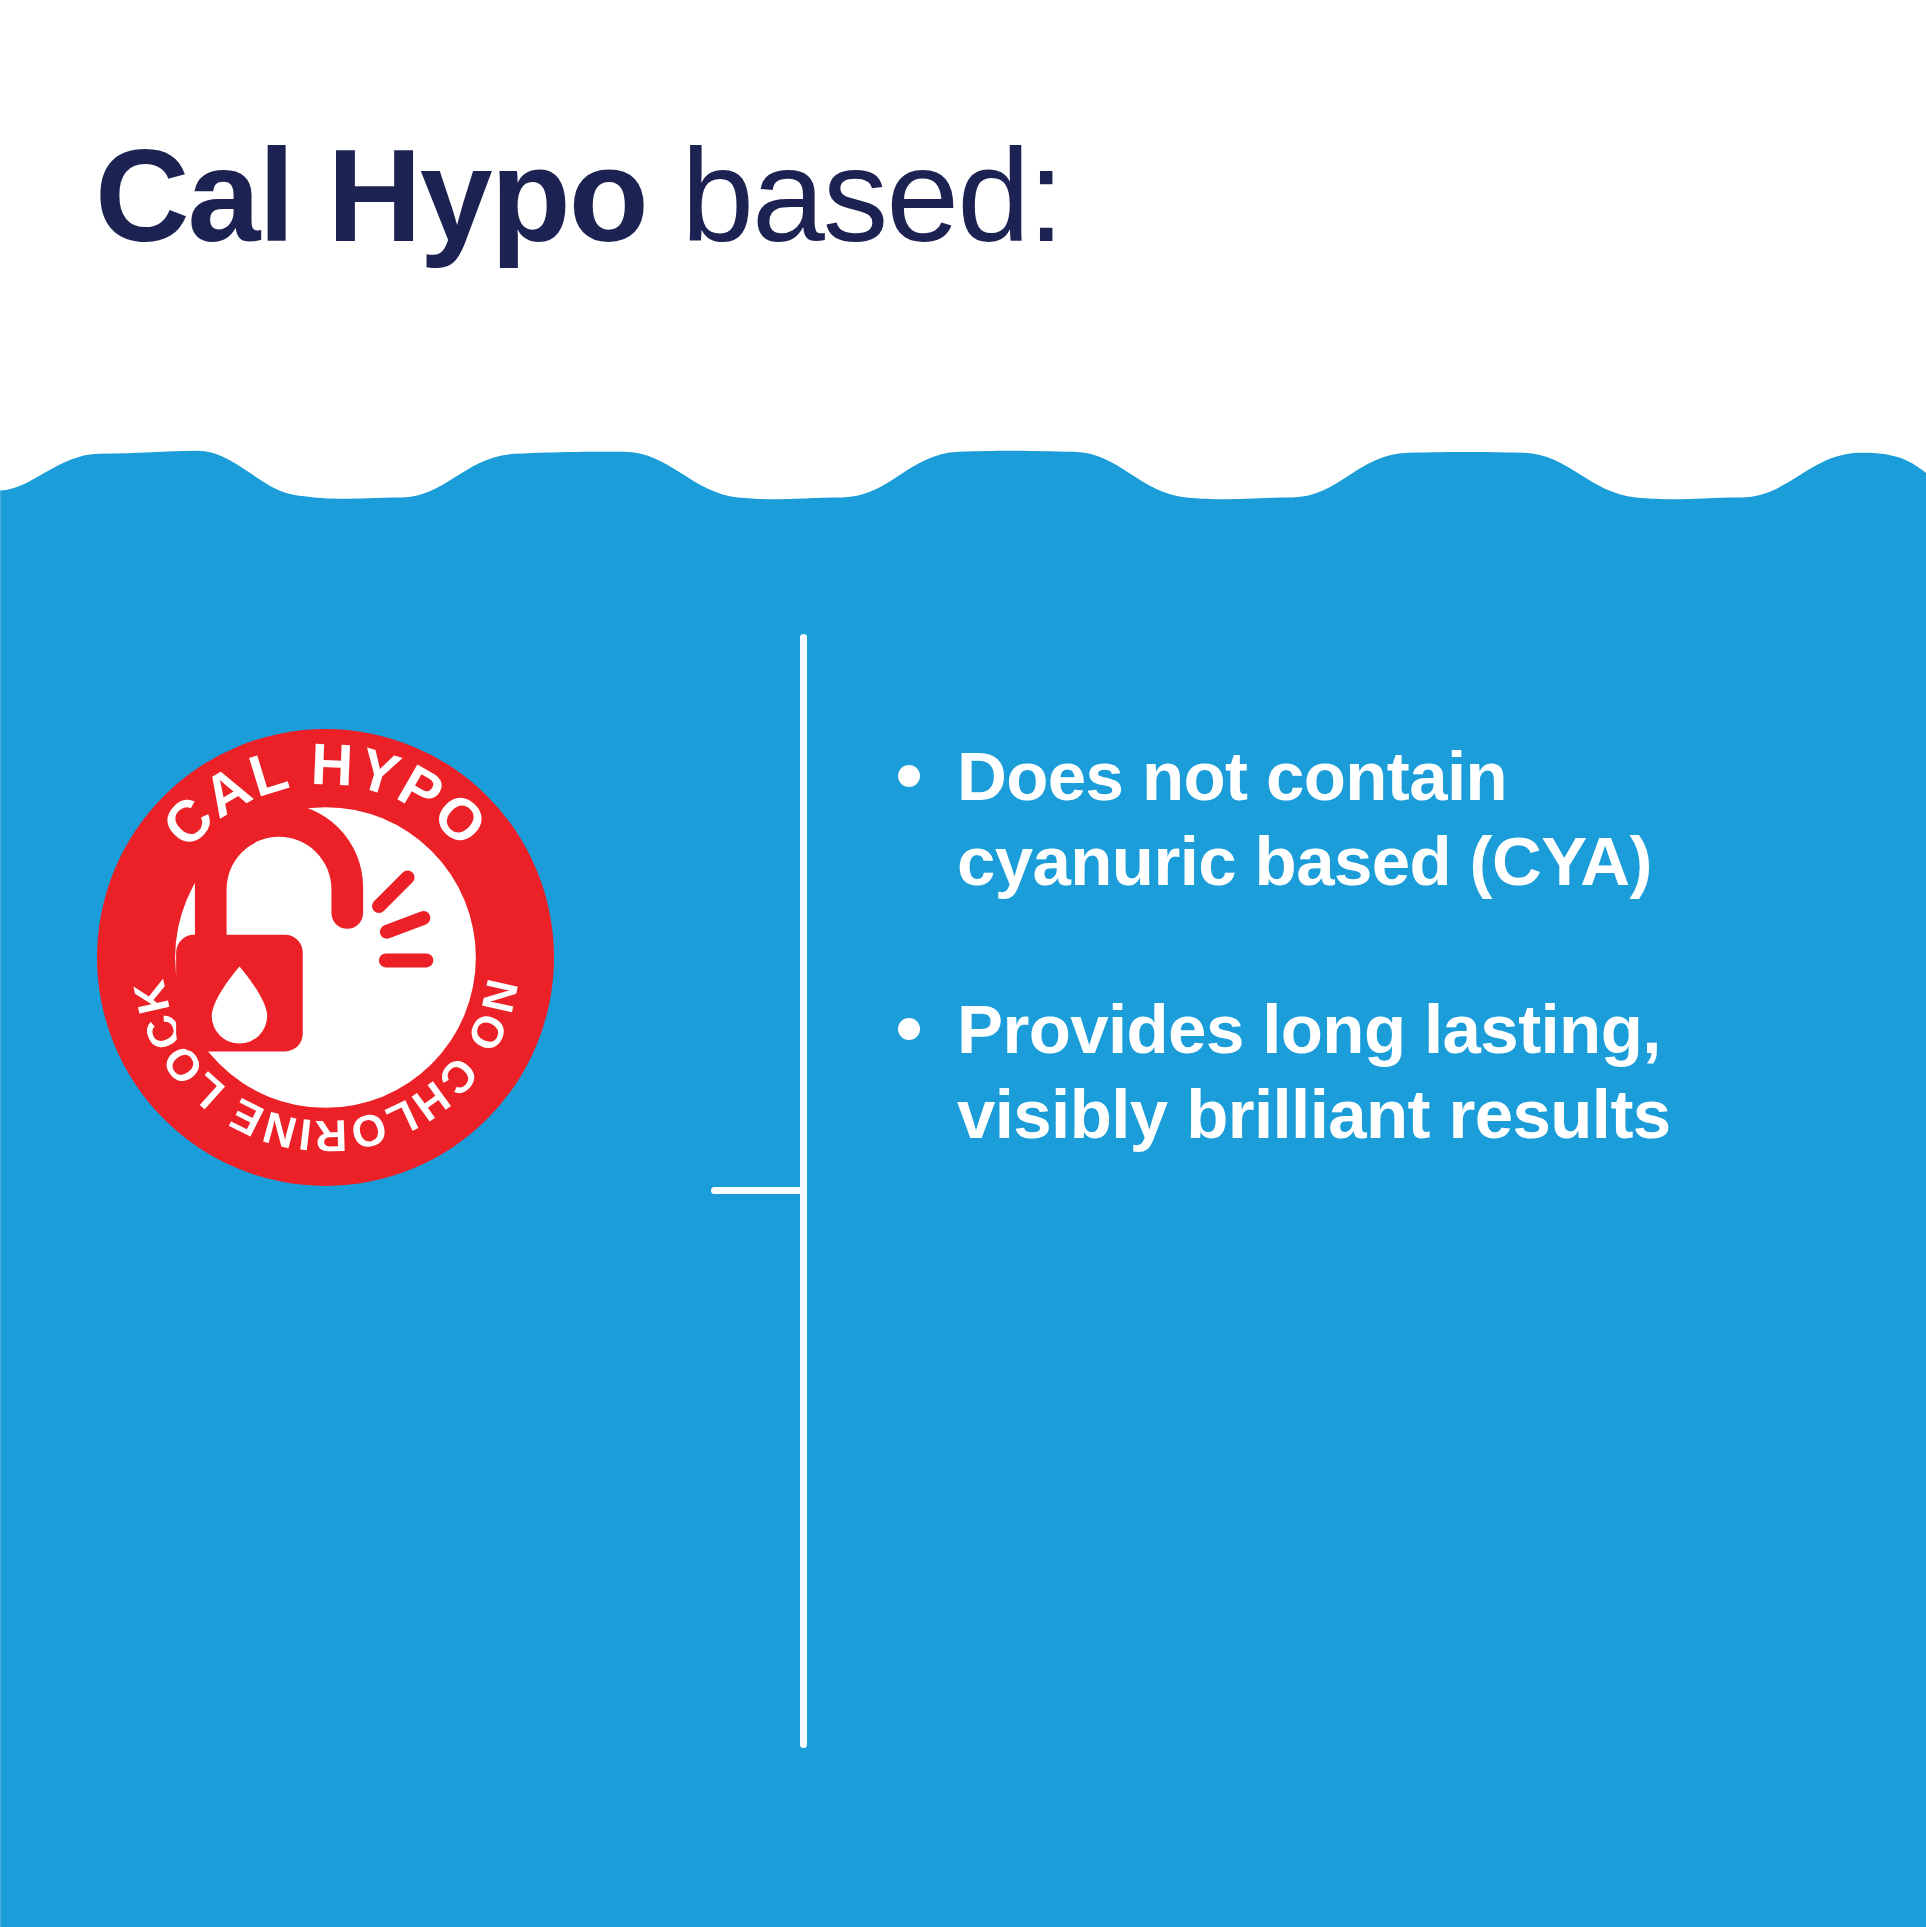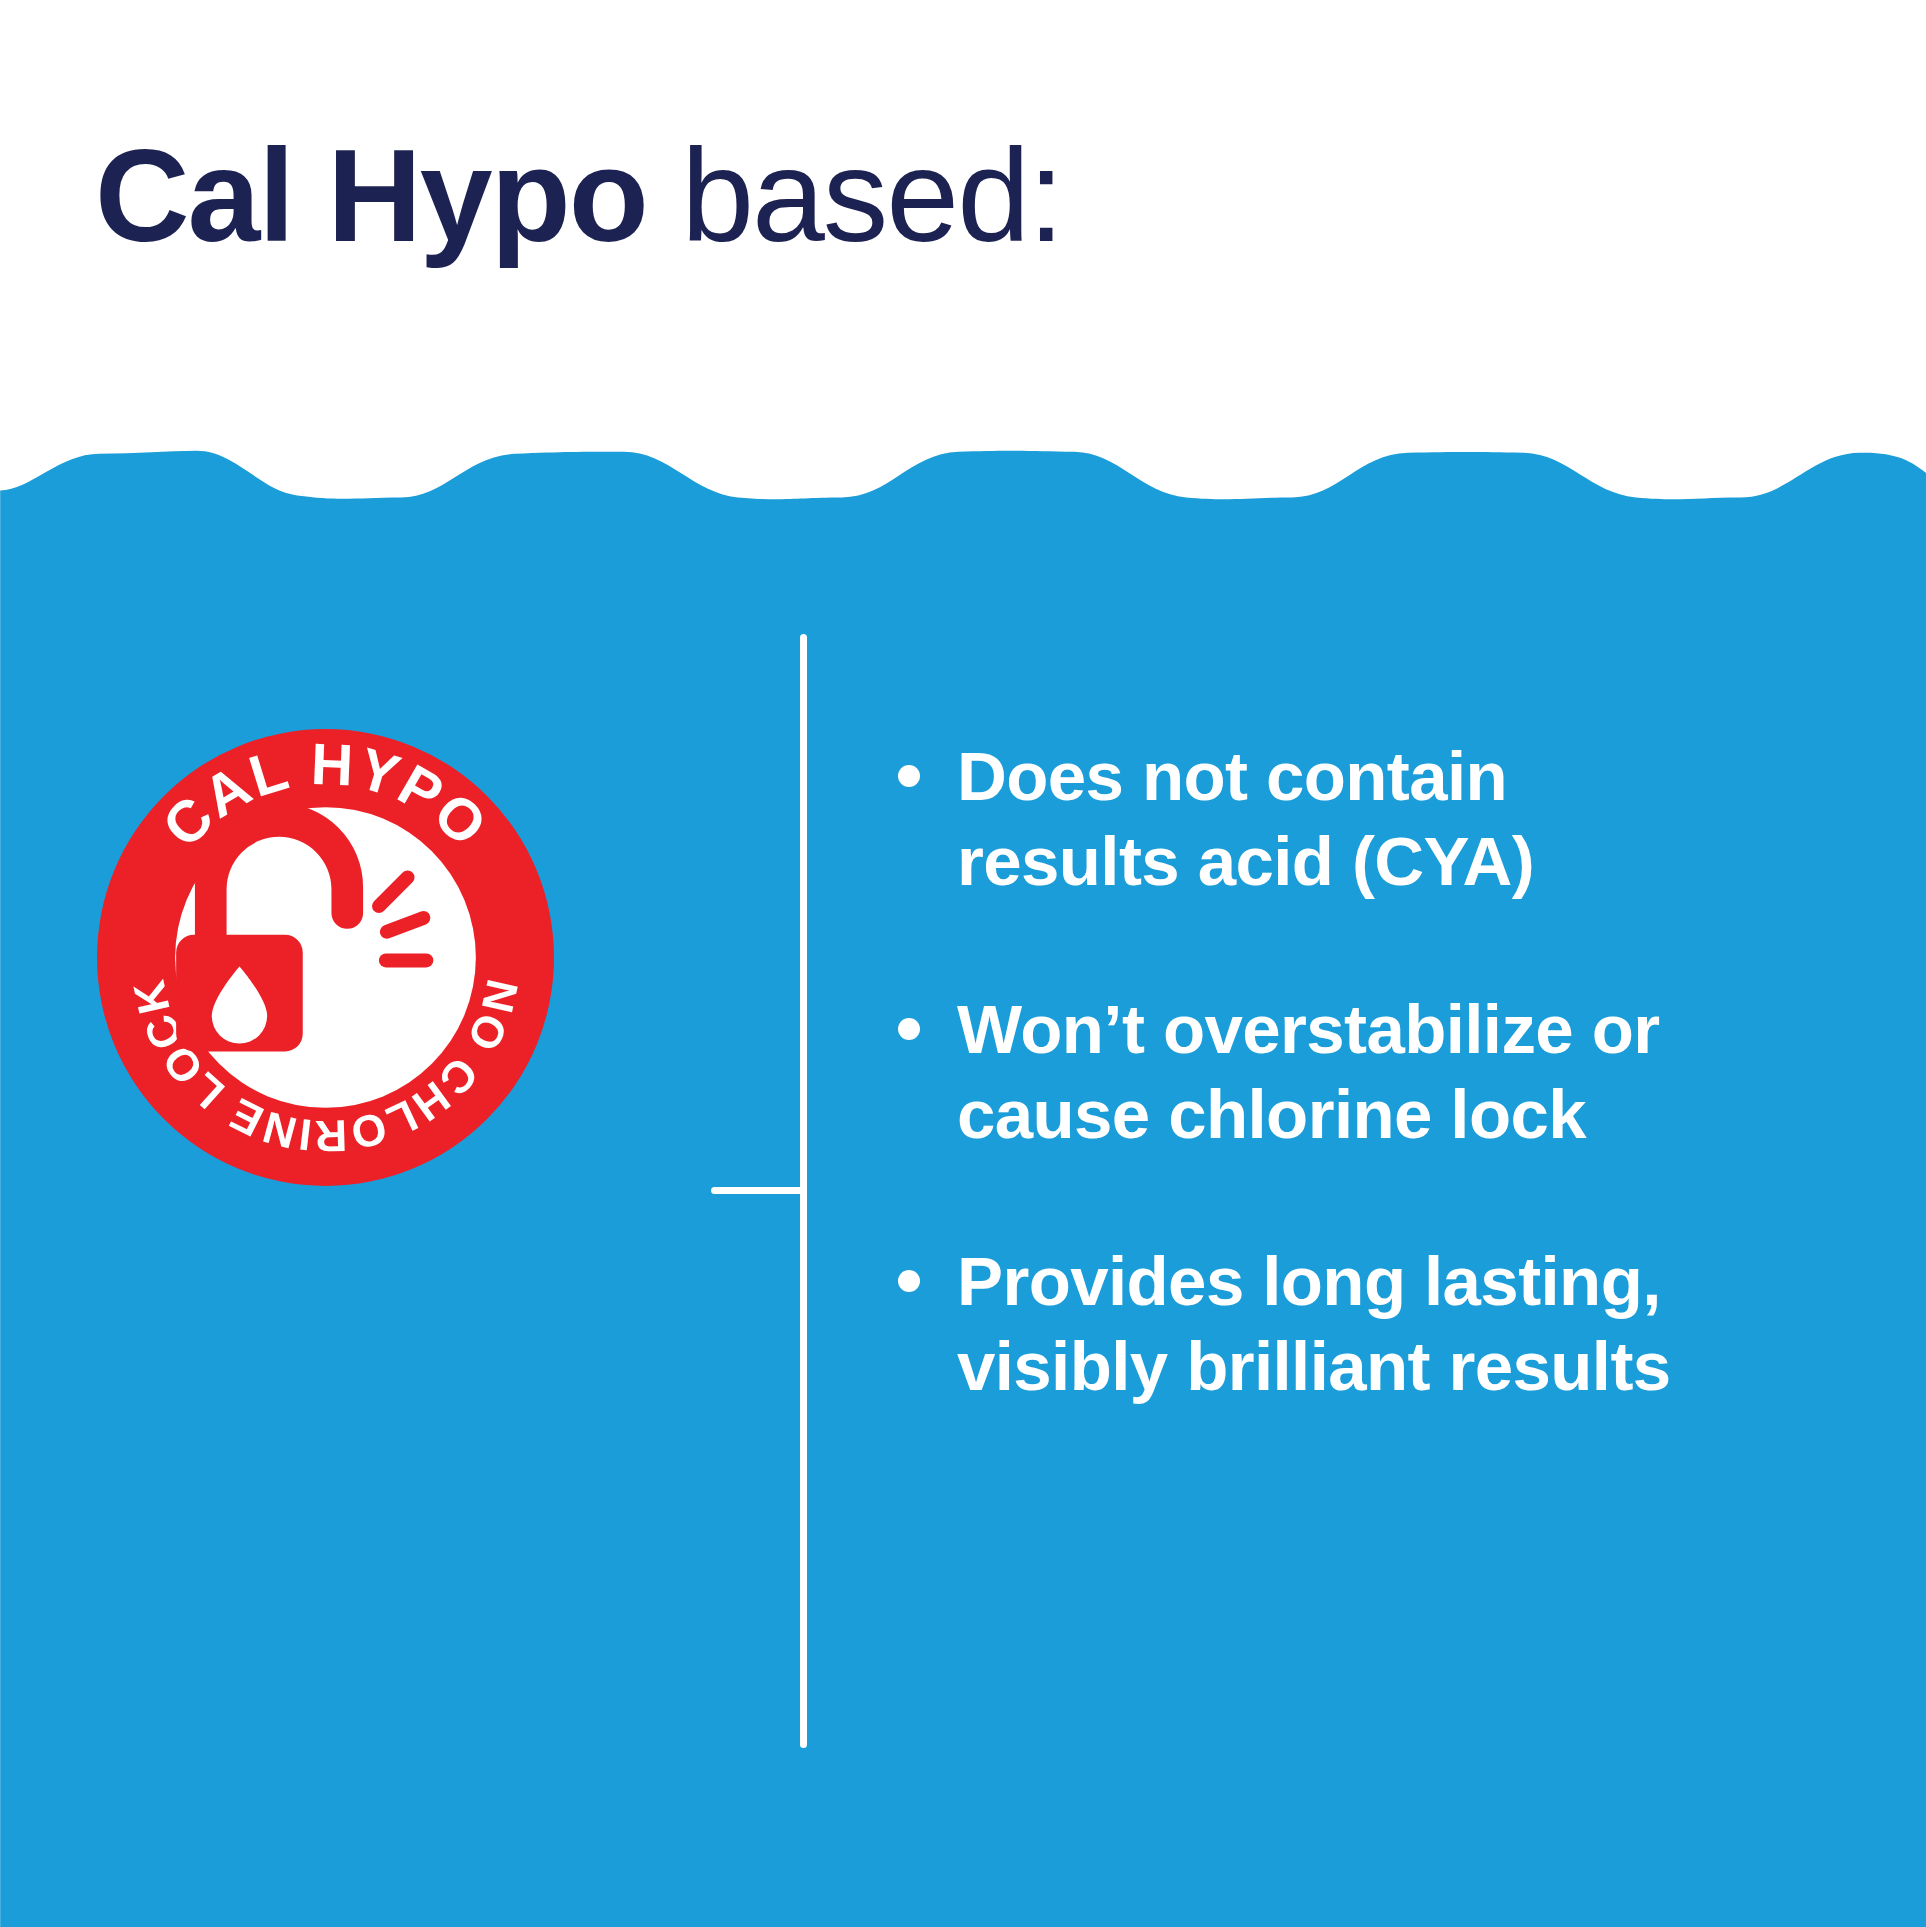--- a/index.html
+++ b/index.html
@@ -198,24 +198,20 @@
     </g>
   </svg>
 </div>
 
 <div id="connector-vertical"></div>
 <div id="connector-horizontal"></div>
 
 <div id="bullet-list">
   <div class="bullet-item">
     <span class="bullet-dot"></span>
-    <span class="bullet-text">Does not contain results acid (CYA)</span>
-  </div>
-  <div class="bullet-item">
-    <span class="bullet-dot"></span>
-    <span class="bullet-text">Won’t overstabilize or cause chlorine lock</span>
+    <span class="bullet-text">Does not contain cyanuric based (CYA)</span>
   </div>
   <div class="bullet-item">
     <span class="bullet-dot"></span>
     <span class="bullet-text">Provides long lasting, visibly brilliant results</span>
   </div>
 </div>
 
 
 </body></html>

